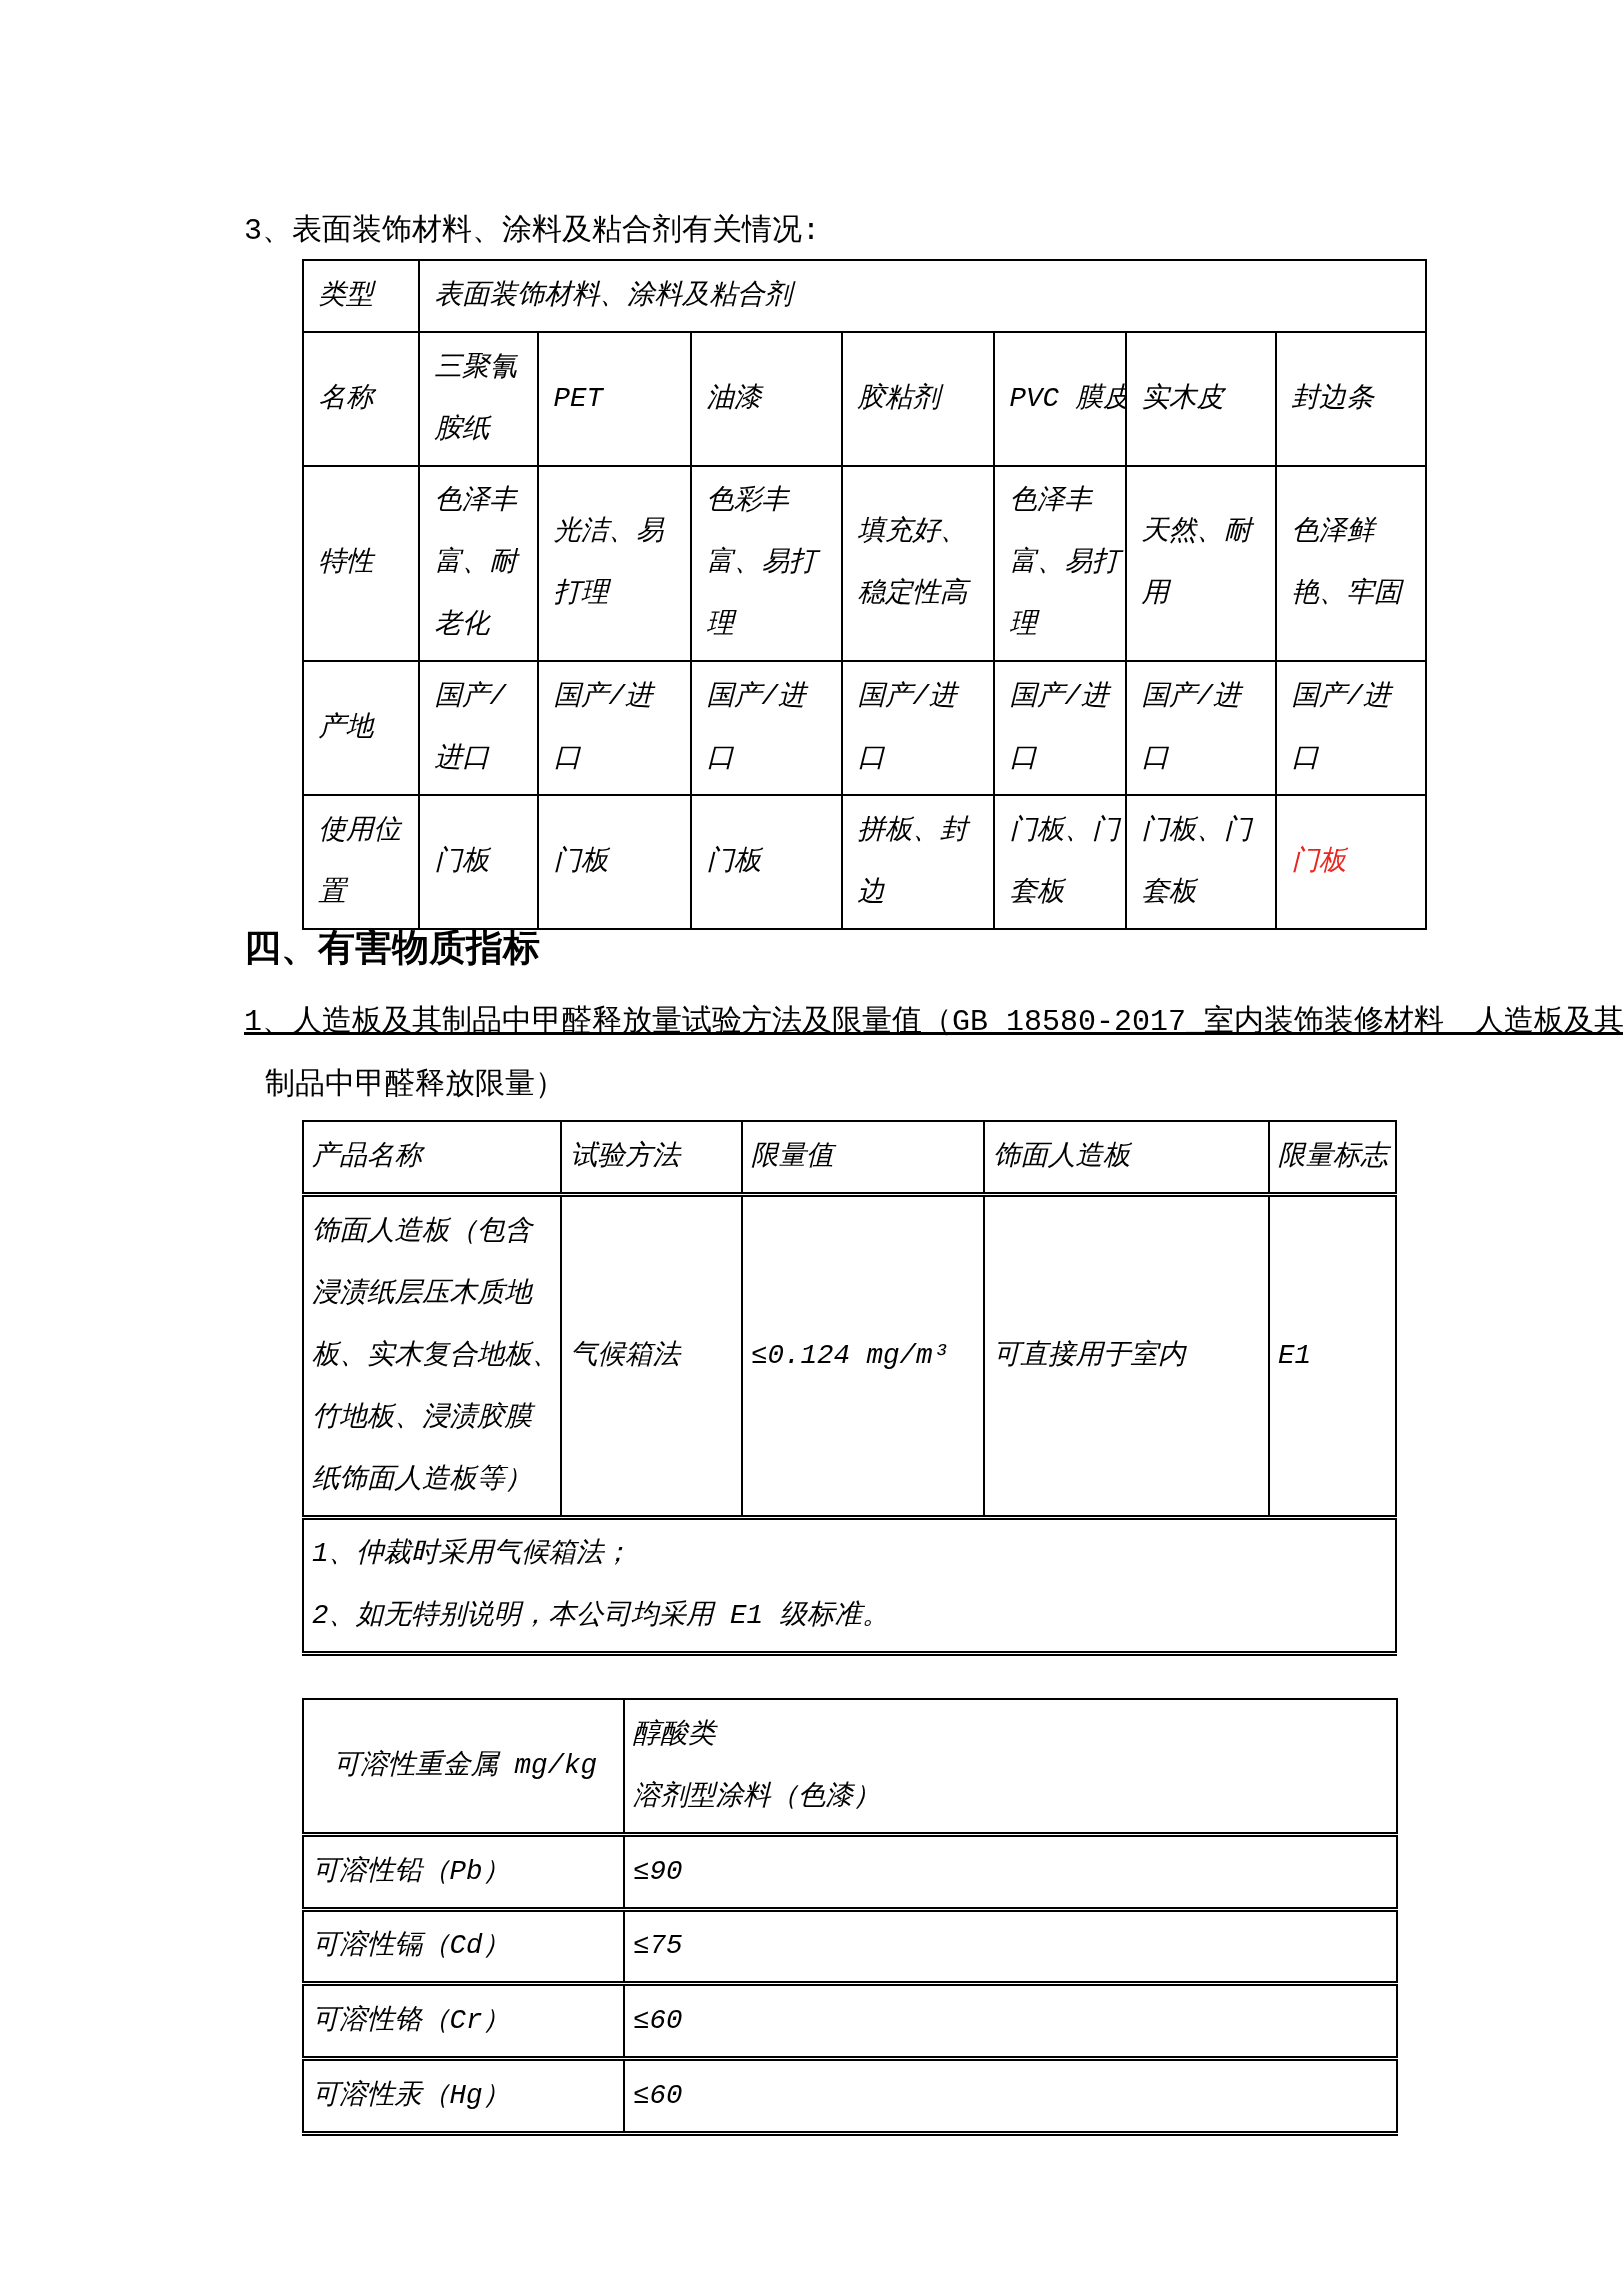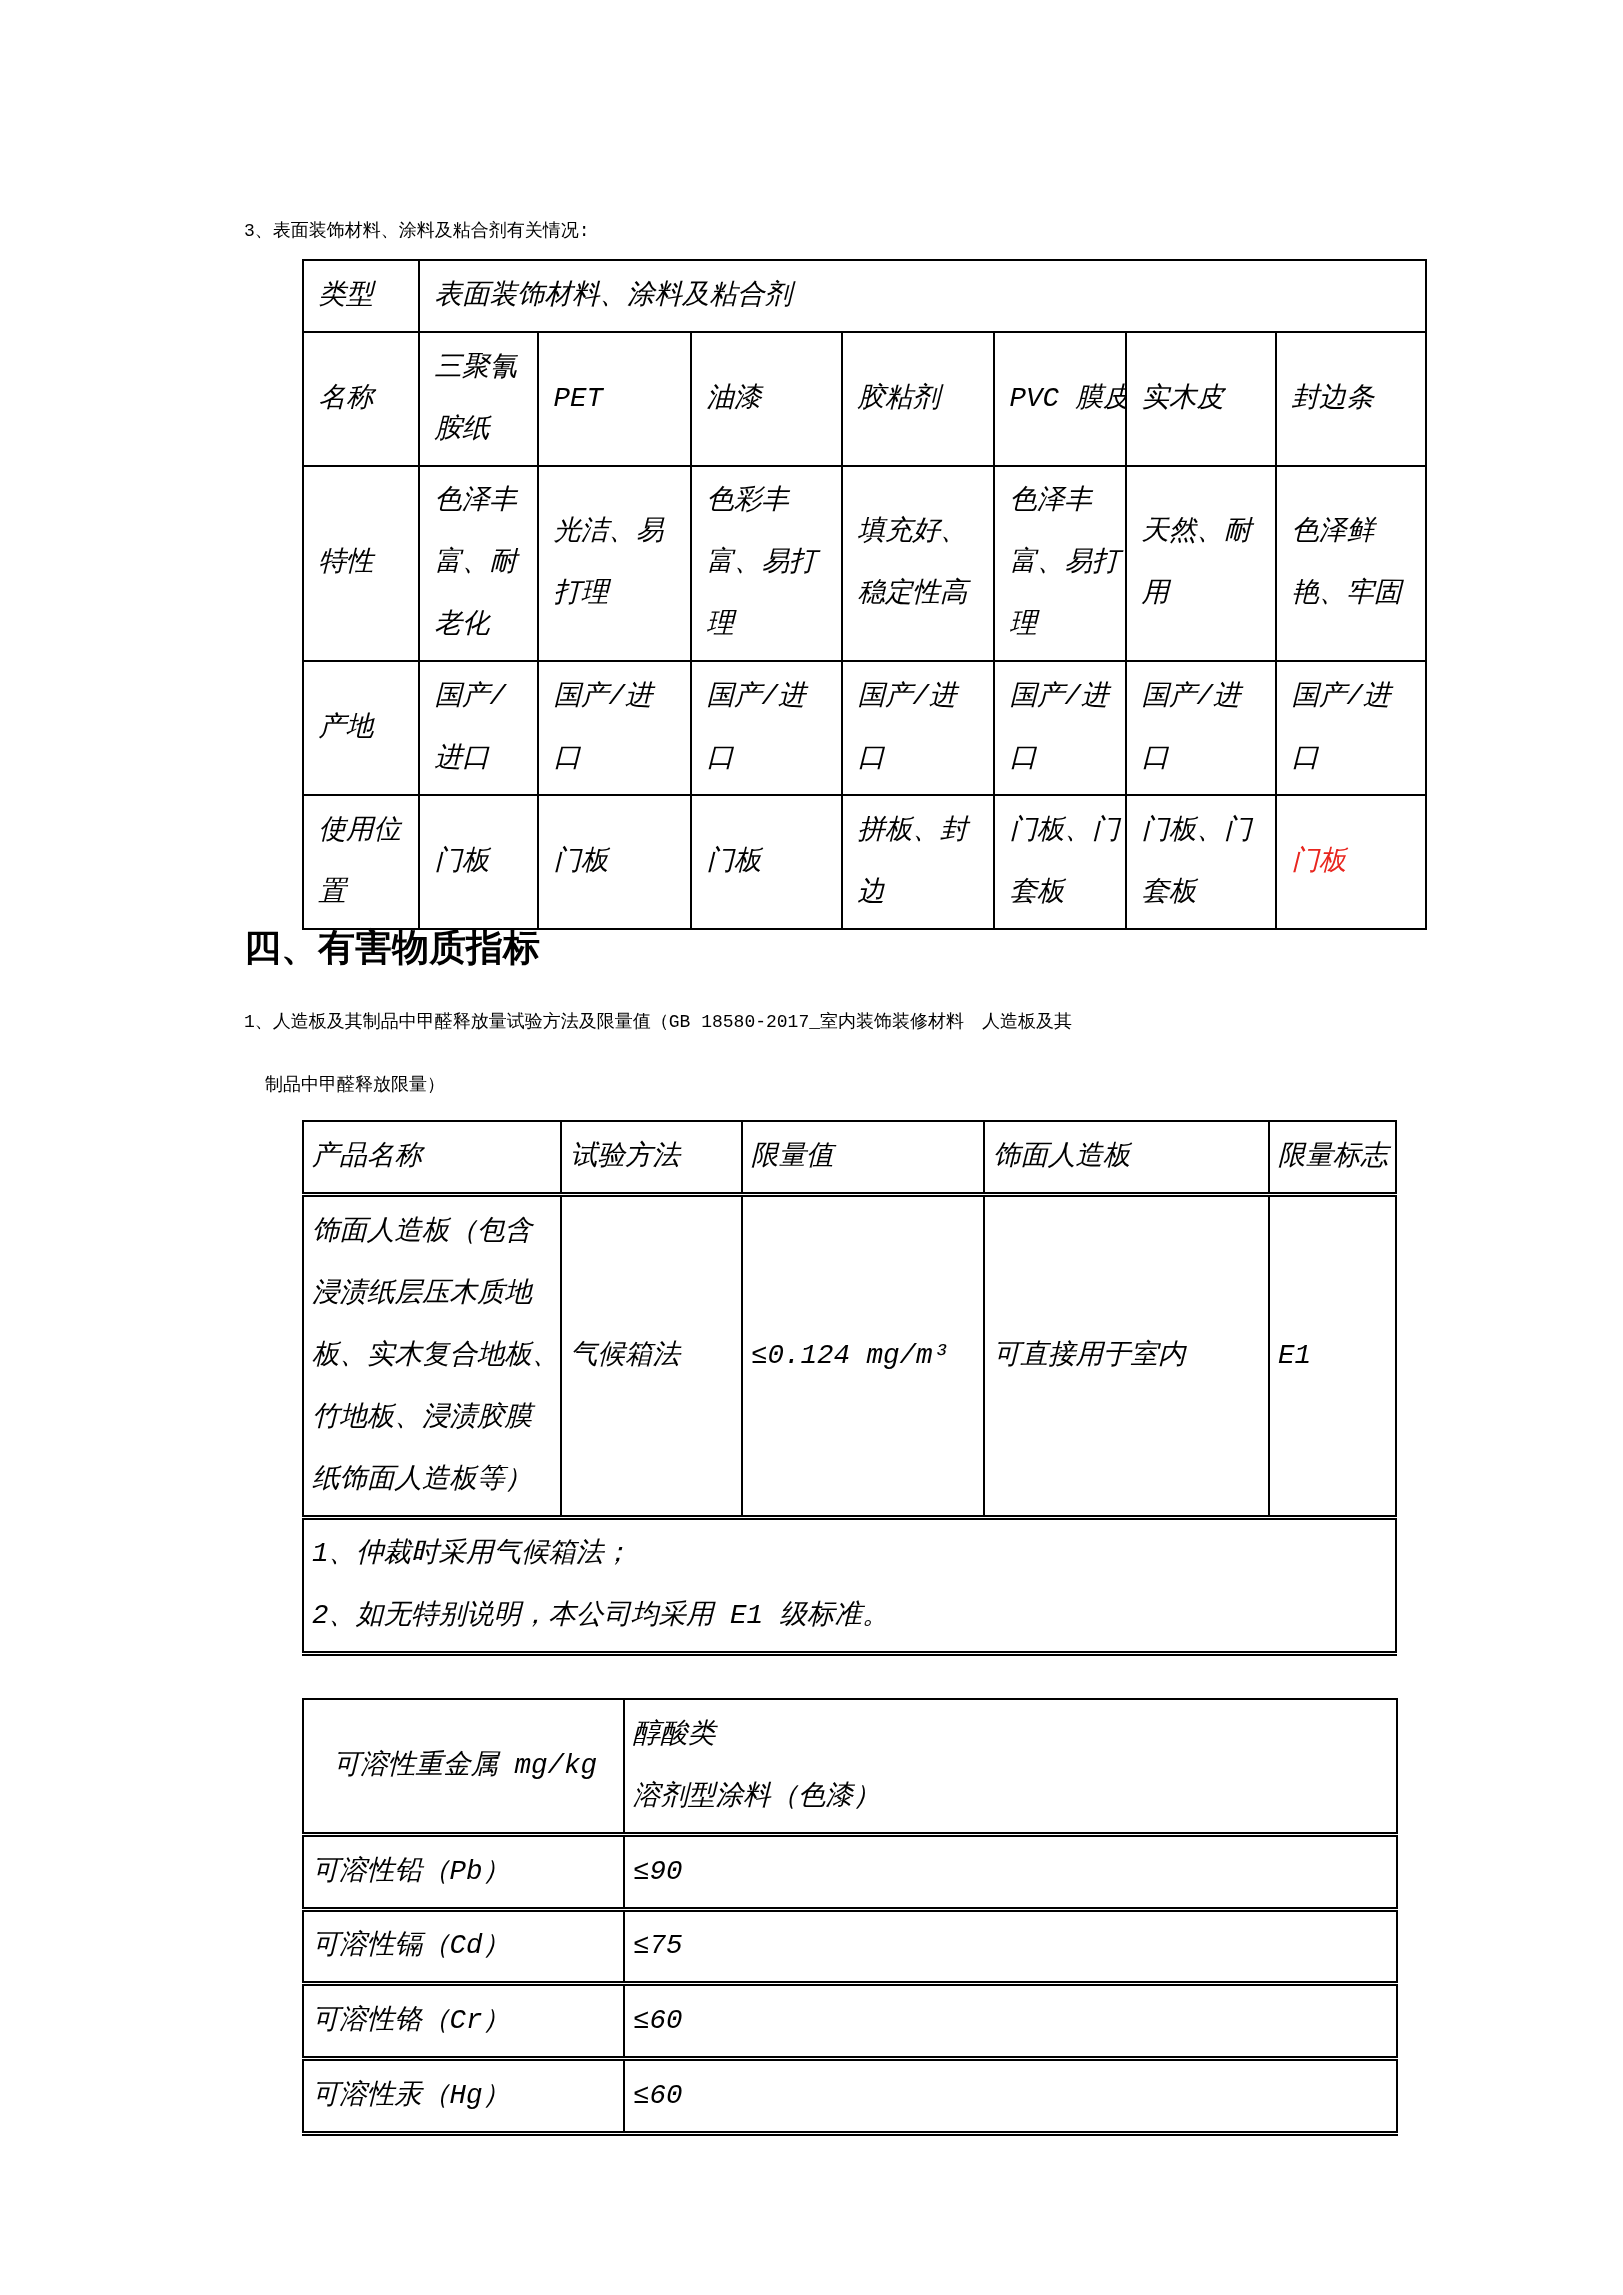--- a/index.html
+++ b/index.html
@@ -6,21 +6,21 @@
   .page{
     position:relative;
     width:1623px;height:2295px;
     background:#ffffff;
     font-family:"Liberation Mono","DejaVu Sans Mono",monospace;
     color:#000;
     overflow:hidden;
   }
   .para{
     position:absolute;
-    font-size:18px;
+    font-size:30px;
     line-height:62px;
     white-space:pre;
   }
   .heading{
     position:absolute;
     font-size:37px;
     font-weight:bold;
     line-height:42px;
     white-space:pre;
   }
@@ -127,21 +127,21 @@
 套板</td>
       <td>门板、门
 套板</td>
       <td class="red">门板</td>
     </tr>
   </tbody>
     </table>
 
   <div class="heading" style="left:244px;top:929px;">四、有害物质指标</div>
 
-  <div class="para" style="left:244px;top:991px;">1、人造板及其制品中甲醛释放量试验方法及限量值（GB 18580-2017_室内装饰装修材料　人造板及其</div>
+  <div class="para" style="left:244px;top:991px;text-decoration:underline;">1、人造板及其制品中甲醛释放量试验方法及限量值（GB 18580-2017_室内装饰装修材料　人造板及其</div>
   <div class="para" style="left:265px;top:1054px;">制品中甲醛释放限量）</div>
 
   <table class="doc" style="left:302px;top:1120px;width:1095px;">
     <colgroup>
       <col style="width:258px">
         <col style="width:181px">
         <col style="width:242px">
         <col style="width:285px">
         <col style="width:127px">
     </colgroup>

